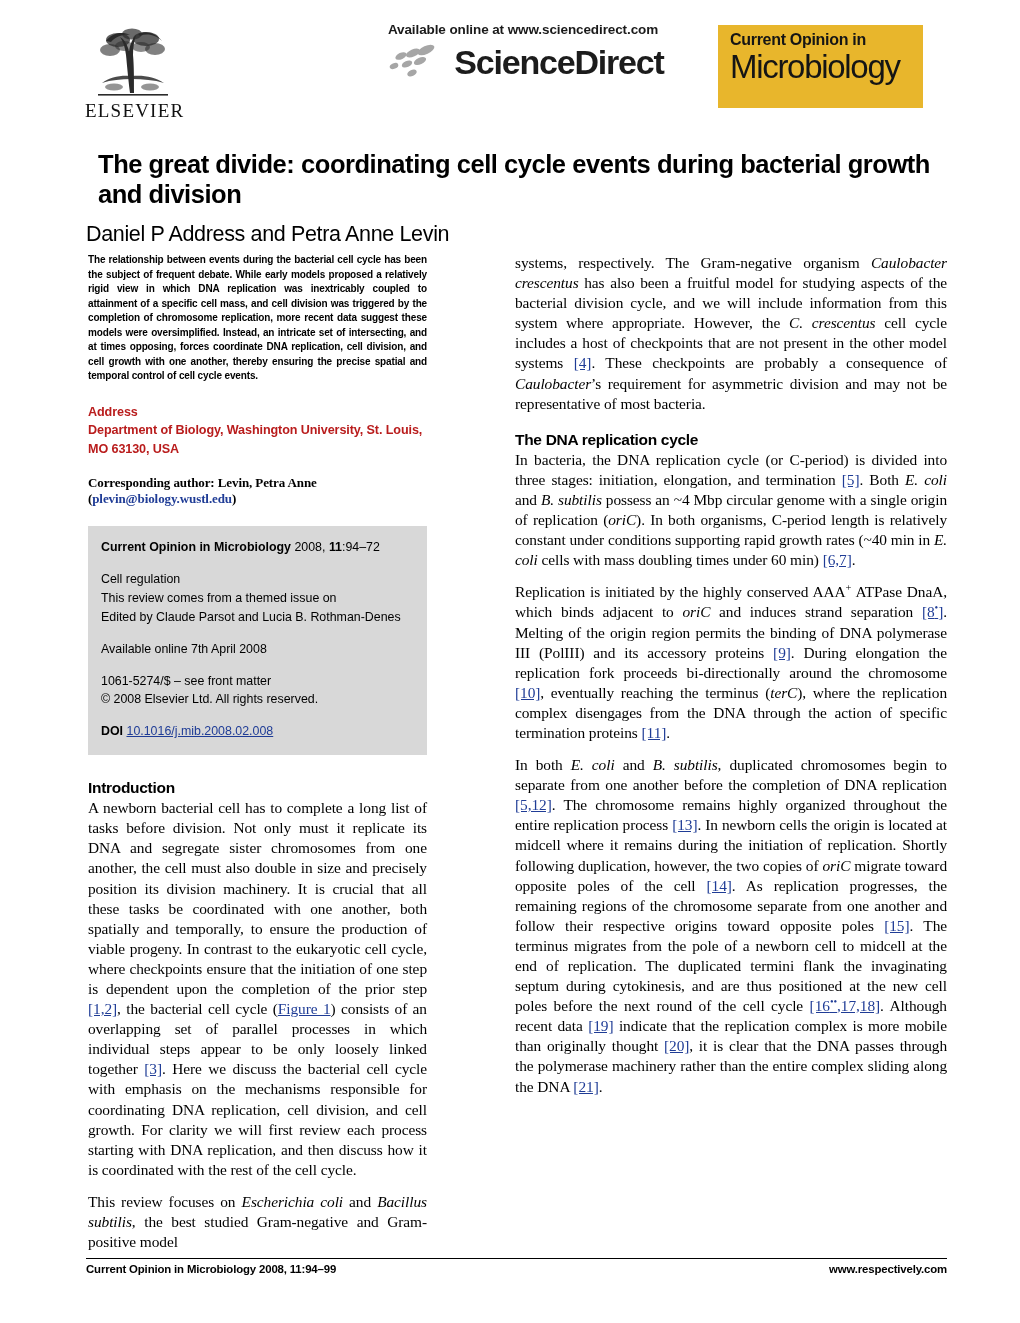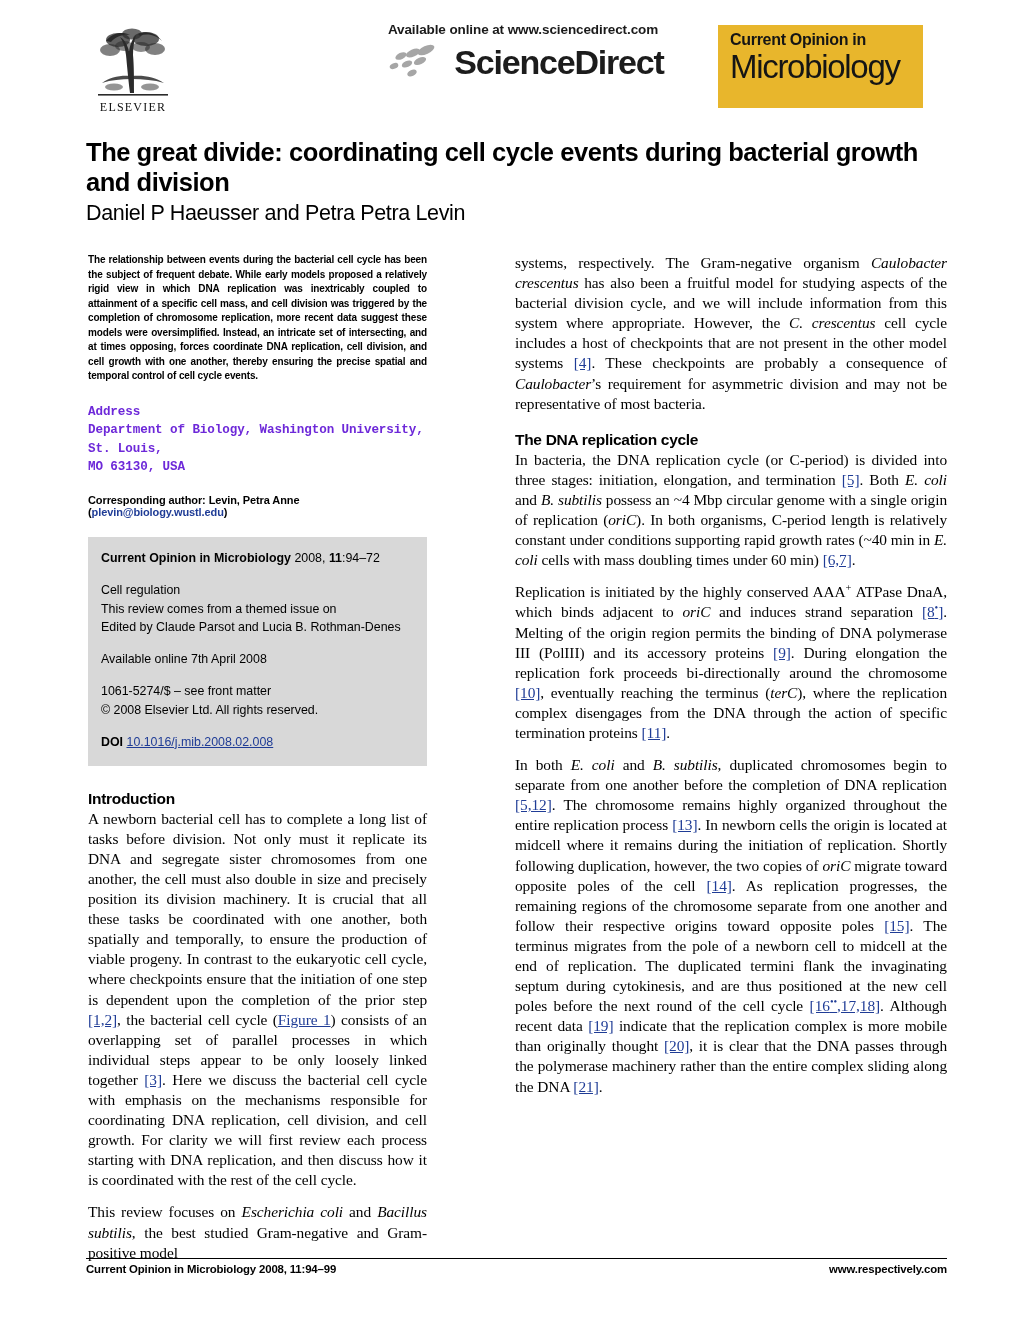--- a/index.html
+++ b/index.html
@@ -38,21 +38,21 @@
   .elsevier-tree {
     width: 78px;
     height: 74px;
     margin: 0 auto;
     position: relative;
     overflow: hidden;
   }
   .elsevier-tree svg { display: block; }
   .elsevier-word {
     font-family: "Liberation Serif", serif;
-    font-size: 12px;
+    font-size: 19px;
     letter-spacing: 1.2px;
     margin-top: 1px;
     color: #111;
   }
   .sd-block {
     position: absolute;
     left: 258px; top: 0px;
     width: 360px;
     text-align: center;
   }
@@ -112,21 +112,21 @@
     left: 86px; top: 138px;
     width: 862px;
   }
   .article-title {
     font-family: "Liberation Sans", sans-serif;
     font-size: 25.5px;
     font-weight: bold;
     line-height: 1.17;
     letter-spacing: -0.45px;
     color: #000;
-    margin: 0;
+    margin: 12px;
   }
   .article-authors {
     font-family: "Liberation Sans", sans-serif;
     font-size: 21.5px;
     font-weight: normal;
     letter-spacing: -0.35px;
     color: #000;
     margin-top: 3px;
   }
 
@@ -149,32 +149,32 @@
     font-weight: bold;
     line-height: 1.455;
     text-align: justify;
     letter-spacing: -0.15px;
     color: #000;
     margin: 0;
   }
 
   .address-block {
     margin-top: 19px;
-    font-family: Liberation Mono, monospace;
+    font-family: Liberation Sans, sans-serif;
     font-size: 12.6px;
     font-weight: bold;
     line-height: 1.47;
     letter-spacing: -0.1px;
-    color: #6d28d9;
+    color: #b91c1c;
   }
   .address-head { font-weight: bold; }
   .corr-block {
     margin-top: 17px;
-    font-family: Liberation Sans, sans-serif;
-    font-size: 11px;
+    font-family: Liberation Serif, serif;
+    font-size: 13px;
     font-weight: bold;
     letter-spacing: -0.1px;
     color: #000;
   }
   a.elink, .elink {
     color: #1f3c96;
     text-decoration: none;
   }
 
   
@@ -289,21 +289,21 @@
     </div>
 
     <div class="coib-banner">
       <div class="coib-line1">Current Opinion in</div>
       <div class="coib-line2">Microbiology</div>
     </div>
   </div>
 
   <div class="title-block">
     <h1 class="article-title">The great divide: coordinating cell cycle events during bacterial growth and division</h1>
-    <div class="article-authors">Daniel P Haeusser and Petra Petra Levin</div>
+    <div class="article-authors">Daniel P Address and Petra Anne Levin</div>
   </div>
 
   <div class="col-left">
 
     <p class="abstract">The relationship between events during the bacterial cell cycle has been the subject of frequent debate. While early models proposed a relatively rigid view in which DNA replication was inextricably coupled to attainment of a specific cell mass, and cell division was triggered by the completion of chromosome replication, more recent data suggest these models were oversimplified. Instead, an intricate set of intersecting, and at times opposing, forces coordinate DNA replication, cell division, and cell growth with one another, thereby ensuring the precise spatial and temporal control of cell cycle events.</p>
 
     <div class="address-block">
       <div class="address-head">Address</div>
       <div>Department of Biology, Washington University, St. Louis,</div>
       <div>MO 63130, USA</div>

